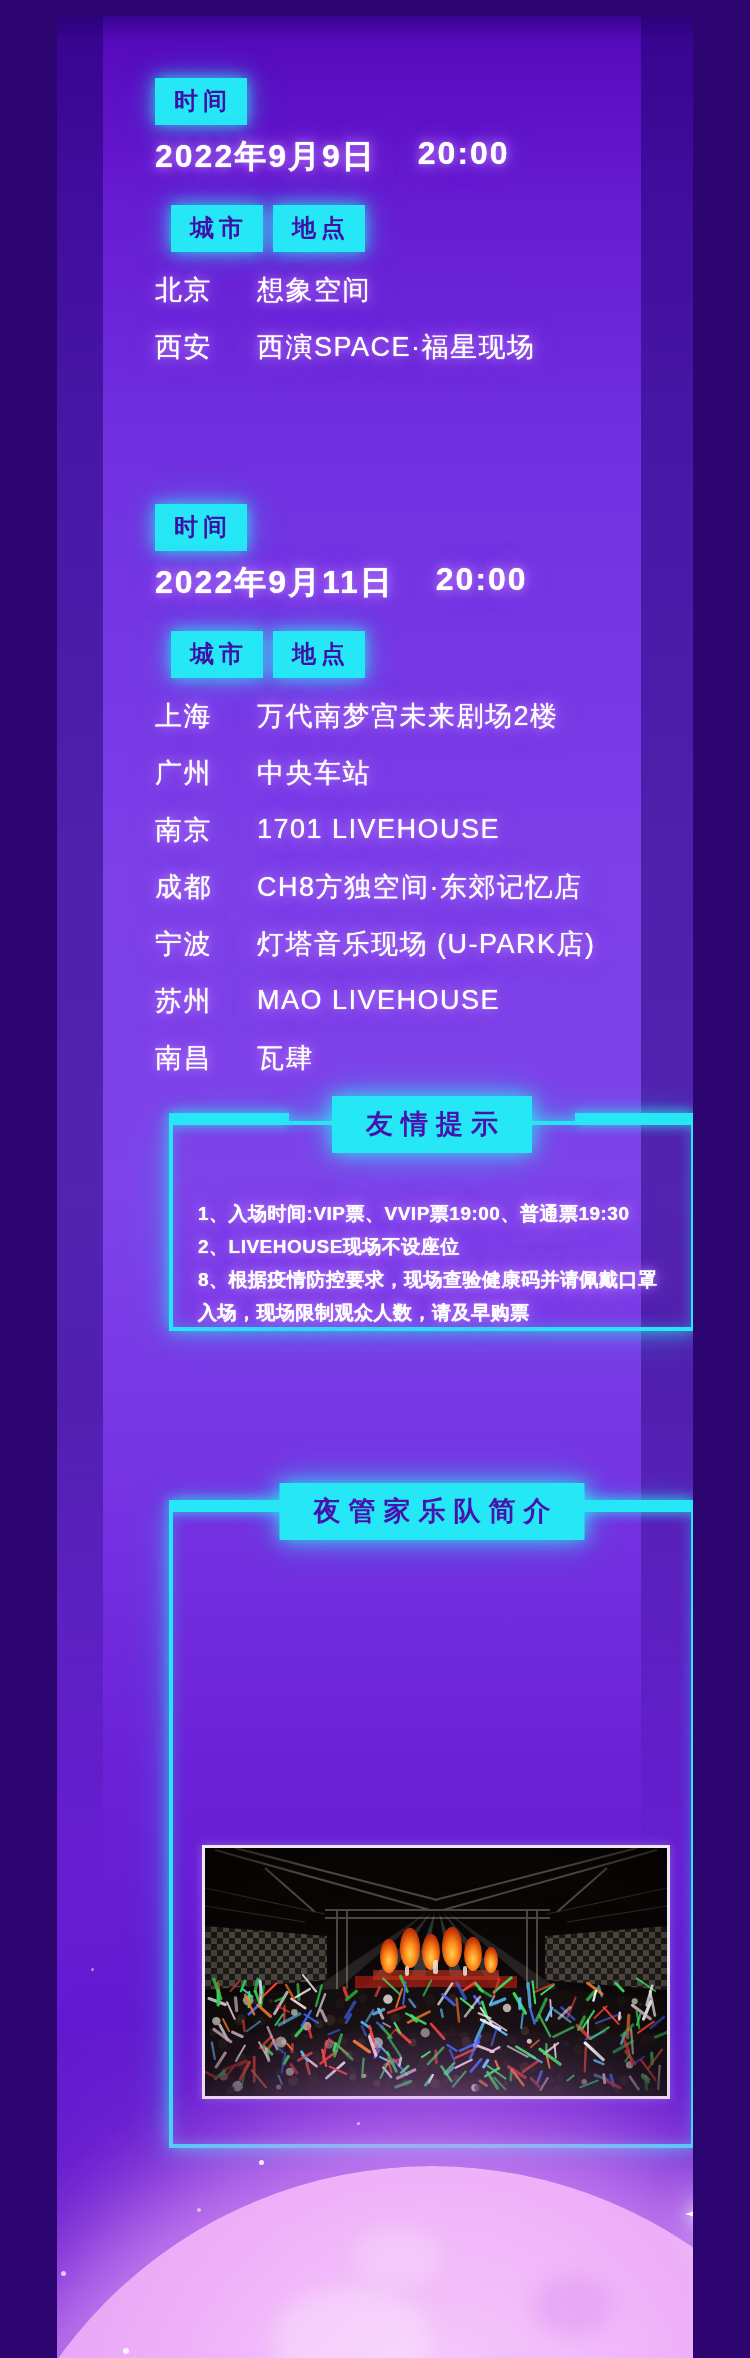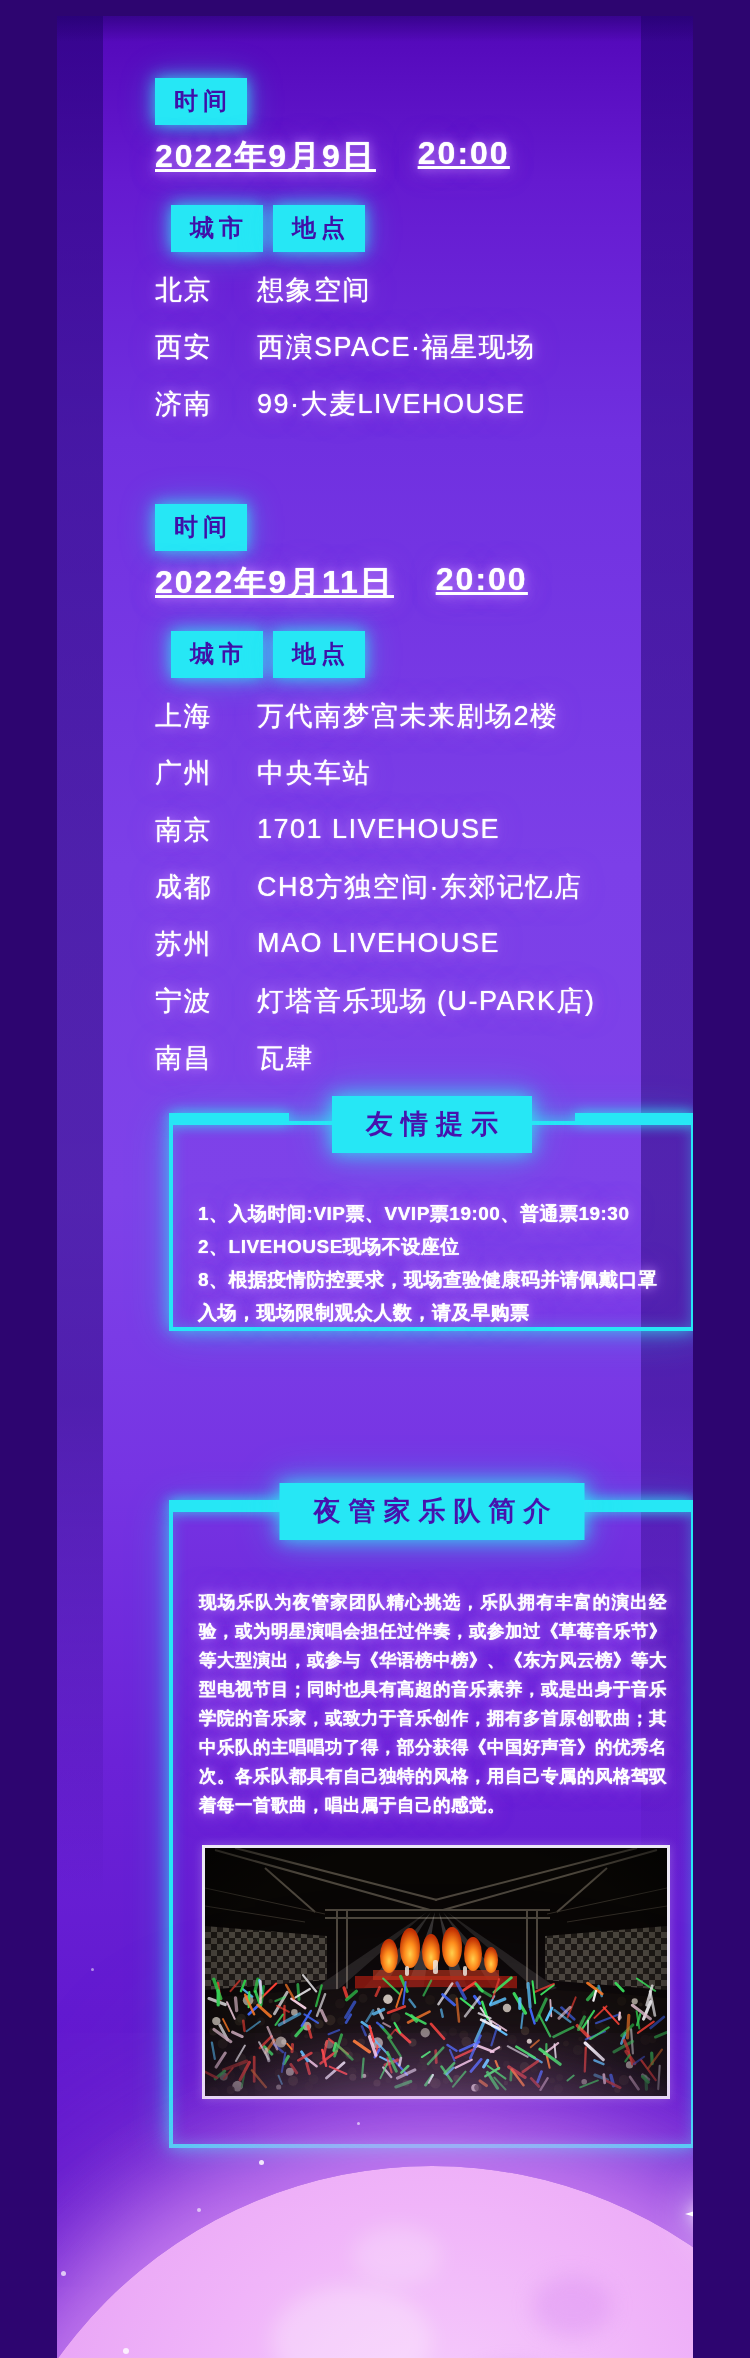--- a/index.html
+++ b/index.html
@@ -16,21 +16,21 @@
 
   .neon-text{color:#ffffff;text-shadow:0 0 1px #fff,0 0 12px rgba(205,150,255,.95),0 0 26px rgba(168,92,255,.6);}
 
   .badge{
     display:inline-flex;align-items:center;justify-content:center;
     background:#26e7f5;color:#3f10a8;font-weight:bold;
     font-size:24px;letter-spacing:5px;padding:7px 15px 8px 19px;
     box-shadow:0 0 16px rgba(46,231,246,.85),0 0 34px rgba(46,231,246,.35);
   }
   .schedule{position:absolute;left:98px;width:580px;}
-  .date-row{display:flex;gap:42px;margin-top:10px;font-size:32px;font-weight:bold;letter-spacing:2px;text-decoration:underline;}
+  .date-row{display:flex;gap:42px;margin-top:10px;font-size:32px;font-weight:bold;letter-spacing:2px;}
   .badge-row{display:flex;gap:10px;margin-top:26px;padding-left:16px;}
   .shows{margin-top:9px;}
   .show-row{display:flex;align-items:center;height:57px;font-size:27px;font-weight:normal;letter-spacing:1.5px;}
   .show-row .city{width:102px;flex:none;}
   .show-row .venue{flex:1;white-space:nowrap;}
 
   
   .neon-box{
     position:absolute;left:112px;width:526px;box-sizing:border-box;
     border:4px solid #26e7f5;
@@ -94,24 +94,20 @@
     </div>
     <div class="shows">
       <div class="show-row neon-text">
         <span class="city">北京</span>
         <span class="venue">想象空间</span>
       </div>
       <div class="show-row neon-text">
         <span class="city">西安</span>
         <span class="venue">西演SPACE·福星现场</span>
       </div>
-      <div class="show-row neon-text">
-        <span class="city">济南</span>
-        <span class="venue">99·大麦LIVEHOUSE</span>
-      </div>
     </div>
   </section>
 
   <section class="schedule" style="top:488px">
     <div class="badge">
       <span>时间</span>
     </div>
     <div class="date-row neon-text">
       <span>2022年9月11日</span>
       <span>20:00</span>
@@ -135,26 +131,26 @@
       </div>
       <div class="show-row neon-text">
         <span class="city">南京</span>
         <span class="venue">1701 LIVEHOUSE</span>
       </div>
       <div class="show-row neon-text">
         <span class="city">成都</span>
         <span class="venue">CH8方独空间·东郊记忆店</span>
       </div>
       <div class="show-row neon-text">
+        <span class="city">宁波</span>
+        <span class="venue">灯塔音乐现场 (U-PARK店)</span>
+      </div>
+      <div class="show-row neon-text">
         <span class="city">苏州</span>
         <span class="venue">MAO LIVEHOUSE</span>
-      </div>
-      <div class="show-row neon-text">
-        <span class="city">宁波</span>
-        <span class="venue">灯塔音乐现场 (U-PARK店)</span>
       </div>
       <div class="show-row neon-text">
         <span class="city">南昌</span>
         <span class="venue">瓦肆</span>
       </div>
     </div>
   </section>
 
   <div class="neon-box tips-box">
     <div class="eyebrow left"></div>
@@ -167,23 +163,20 @@
       <p>2、LIVEHOUSE现场不设座位</p>
       <p>8、根据疫情防控要求，现场查验健康码并请佩戴口罩入场，现场限制观众人数，请及早购票</p>
     </div>
   </div>
 
   <div class="neon-box intro-box">
     <div class="eyebrow left"></div>
     <div class="eyebrow right"></div>
     <div class="box-title">
       <span>夜管家乐队简介</span>
-    </div>
-    <div class="intro-text neon-text">
-      <p>现场乐队为夜管家团队精心挑选，乐队拥有丰富的演出经验，或为明星演唱会担任过伴奏，或参加过《草莓音乐节》等大型演出，或参与《华语榜中榜》、《东方风云榜》等大型电视节目；同时也具有高超的音乐素养，或是出身于音乐学院的音乐家，或致力于音乐创作，拥有多首原创歌曲；其中乐队的主唱唱功了得，部分获得《中国好声音》的优秀名次。各乐队都具有自己独特的风格，用自己专属的风格驾驭着每一首歌曲，唱出属于自己的感觉。</p>
     </div>
     <div class="photo">
       <svg width="462" height="248" viewBox="0 0 462 248" xmlns="http://www.w3.org/2000/svg">
         <defs>
           <radialGradient id="flame" cx="50%" cy="65%" r="60%">
             <stop offset="0%" stop-color="#ffd24a"></stop>
               <stop offset="45%" stop-color="#ff8d18"></stop>
               <stop offset="100%" stop-color="#c22f00"></stop>
           </radialGradient>
           <pattern id="chk" width="12" height="12" patternUnits="userSpaceOnUse">

